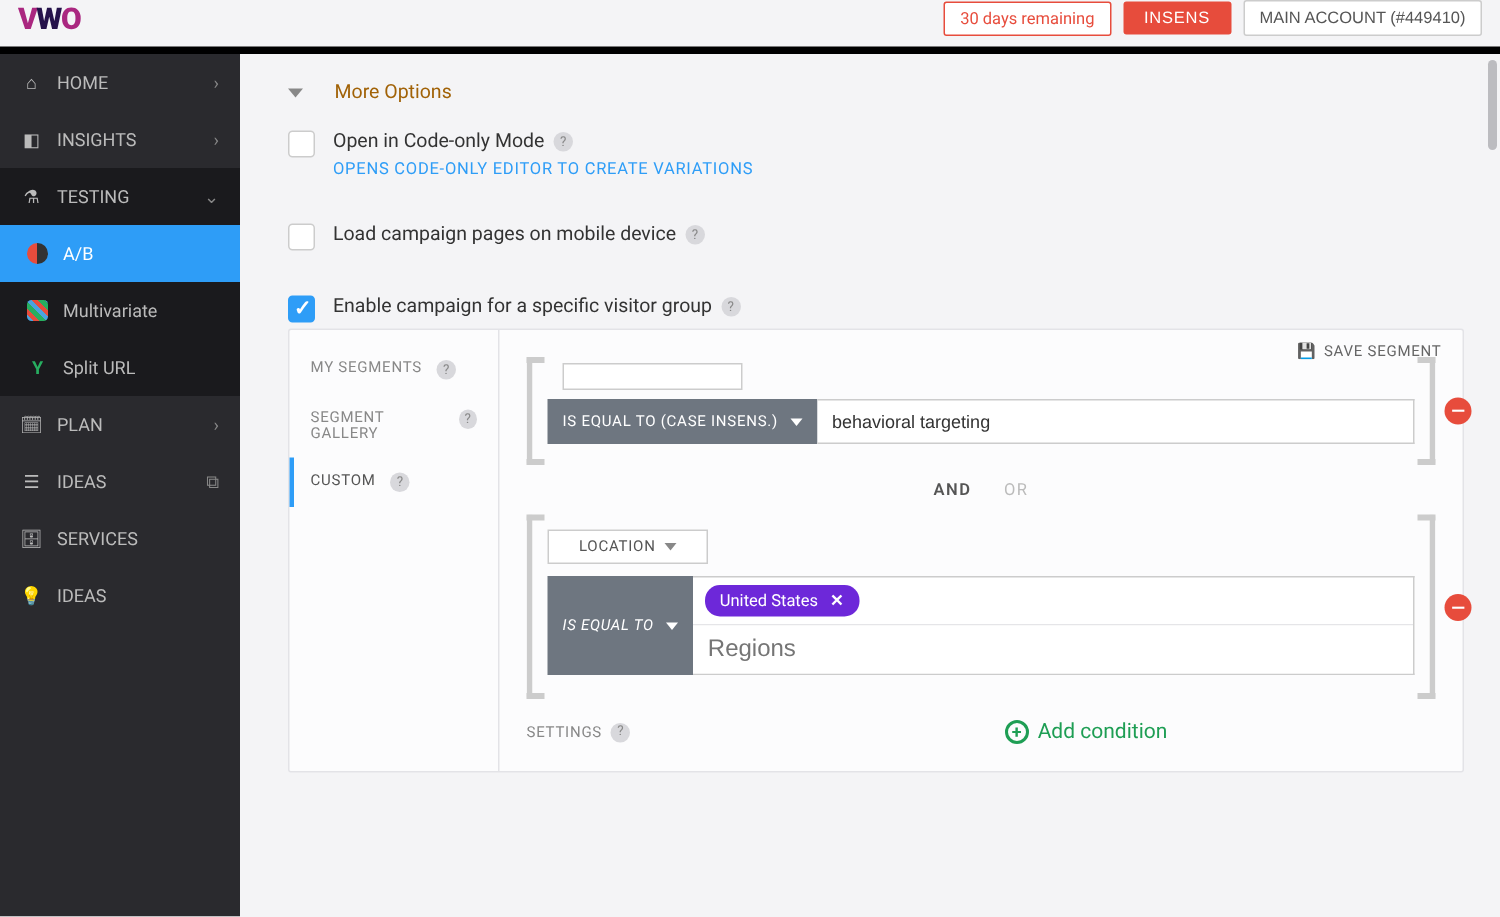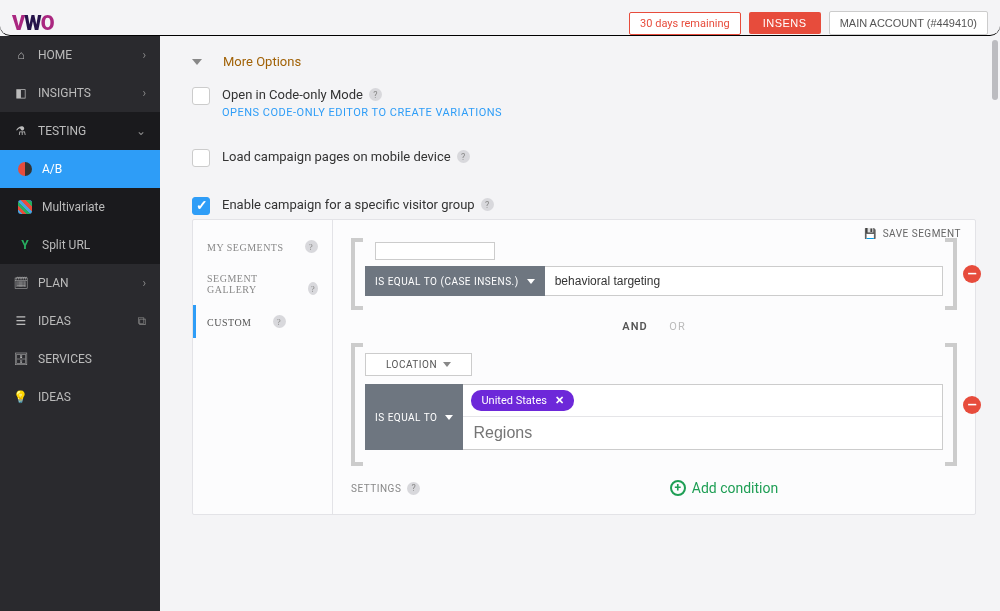--- a/index.html
+++ b/index.html
@@ -1,17 +1,17 @@
 <!DOCTYPE html>
 <html><head>
 <meta charset="utf-8">
 <style>
 * { box-sizing: border-box; margin: 0; padding: 0; }
 body { font-family: -apple-system, BlinkMacSystemFont, "Segoe UI", Roboto, Arial, sans-serif; background: #f4f4f6; color: #333; font-size: 13px; width: 1000px; height: 611px; overflow: hidden; }
-.topbar { height: 36px; background: #f4f4f6; display: flex; align-items: flex-end; justify-content: space-between; padding: 0 12px; border-bottom: 1px solid #000000; border-radius: 10px; }
+.topbar { height: 36px; background: #f4f4f6; display: flex; align-items: flex-start; justify-content: space-between; padding: 0 12px; border-bottom: 5px solid #000000; }
 .logo { font-weight: 900; font-size: 20px; letter-spacing: -1px; }
 .logo .v { color: #aa2780; }
 .logo .w { color: #26134b; }
 .logo .o { color: #aa2780; }
 .topbar-right { display: flex; gap: 8px; align-items: center; }
 .trial-badge { border: 1px solid #e74c3c; color: #e74c3c; padding: 4px 10px; font-size: 11px; border-radius: 2px; background: #fff; }
 .upgrade-btn { background: #e74c3c; color: #fff; padding: 5px 14px; font-size: 11px; border: none; border-radius: 2px; letter-spacing: 0.5px; cursor: pointer; }
 .account-btn { border: 1px solid #ccc; background: #fff; color: #555; padding: 5px 10px; font-size: 11px; border-radius: 2px; cursor: pointer; }
 
 .layout { display: flex; height: calc(100% - 36px); }
@@ -39,21 +39,21 @@
 .checkbox { width:18px; height:18px; border:1px solid #ccc; border-radius:3px; background:#fff; position:relative; flex-shrink:0; cursor:pointer; }
 .checkbox.checked { background:#2e9df7; border-color:#2e9df7; }
 .checkbox.checked::after { content:"✓"; color:#fff; position:absolute; left:3px; top:-1px; font-size:14px; font-weight:bold; }
 .opt-texts { display:flex; flex-direction:column; gap:4px; }
 .opt-label { color:#333; font-size:13px; display:flex; align-items:center; gap:6px; }
 .opt-sub { color:#2e9df7; font-size:11px; letter-spacing:0.5px; }
 .help-ico { width:13px; height:13px; border-radius:50%; background:#d8d8dc; color:#888; font-size:9px; display:inline-flex; align-items:center; justify-content:center; }
 
 .segment-panel { border:1px solid #e3e3e7; background:#fcfcfd; display:flex; margin-top:-12px; border-radius:2px; }
 .seg-tabs { width:140px; border-right:1px solid #e3e3e7; padding:10px 0; }
-.seg-tab { padding:10px 14px; font-size:10px; letter-spacing:0.5px; color:#888; cursor:pointer; display:flex; align-items:flex-end; gap:21px; text-transform: uppercase; font-family: Liberation Serif, serif; }
+.seg-tab { padding:10px 14px; font-size:10px; letter-spacing:0.5px; color:#888; cursor:pointer; display:flex; align-items:flex-start; gap:10px; text-transform: uppercase; }
 .seg-tab.active { border-left:3px solid #2e9df7; color:#555; padding-left:11px; }
 .seg-body { flex:1; padding:8px 14px 14px 14px; position:relative; }
 .save-seg { position:absolute; right:14px; top:8px; font-size:10px; color:#666; letter-spacing:0.5px; display:flex; align-items:center; gap:5px; cursor:pointer; }
 
 .condition-group { border-left:4px solid #ccc; border-right:4px solid #ccc; padding:0 10px; margin:28px 4px 0 4px; position:relative; border-radius: 2px; }
 .condition-group::before, .condition-group::after { content:""; position:absolute; width:8px; height:4px; background:#ccc; }
 .condition-group::before { top:0; left:-4px; box-shadow: calc(100% + 0px) 0 0 #ccc; width:12px; }
 .condition-group::after { bottom:0; left:-4px; width:12px; }
 .cg-corner-tr { position:absolute; top:0; right:-4px; width:12px; height:4px; background:#ccc;}
 .cg-corner-br { position:absolute; bottom:0; right:-4px; width:12px; height:4px; background:#ccc;}
@@ -242,21 +242,21 @@
         <div class="condition-group" style="margin-top:0; padding-top:10px; padding-bottom:10px;">
           <span class="cg-corner-tr"></span>
             <span class="cg-corner-br"></span>
           <div style="margin-bottom:8px; margin-left:0;">
             <span class="dropdown-sm">
                 <span>LOCATION</span>
                 <span class="caret-sm"></span>
               </span>
           </div>
           <div class="cond-row">
-            <span class="op-chip" style="align-self:stretch; display:flex;">
+            <span class="op-chip" style="align-self:stretch; display:flex;font-style:italic;">
                 <span>IS EQUAL TO</span>
                 <span class="caret-sm"></span>
               </span>
             <div class="tag-area">
               <div class="tag-row1">
                 <span class="tag-chip">
                     <span>United States</span>
                     <span class="tag-x">✕</span>
                   </span>
               </div>

